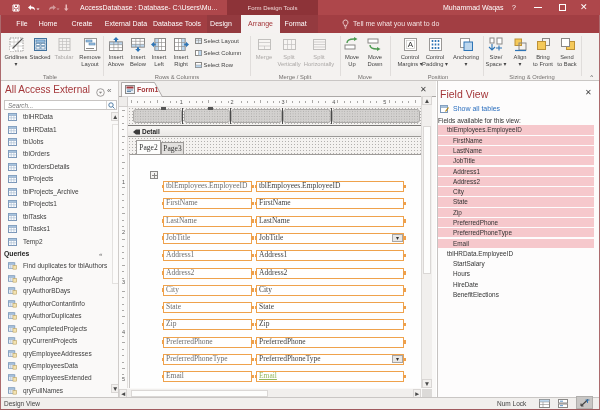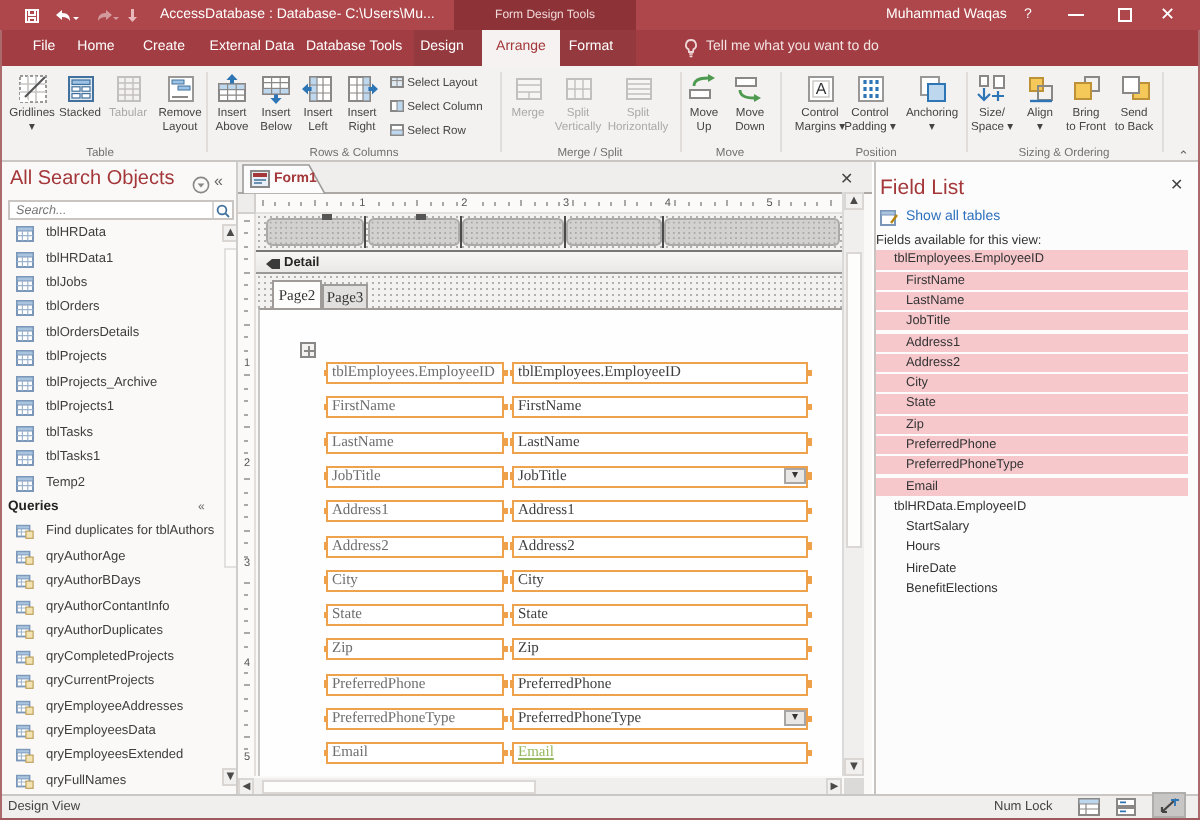--- a/index.html
+++ b/index.html
@@ -454,21 +454,21 @@
       <rect x="0.5" y="0.5" width="7" height="6" fill="#fff" stroke="#7A96B8"></rect>
       <rect x="0.5" y="0.5" width="7" height="1.8" fill="#A8C4DE" stroke="#7A96B8" stroke-width="0.5"></rect>
       <path d="M0.5 4h7M3 2.3v4.2" stroke="#9DB5CC" stroke-width="0.6"></path>
       <rect x="5.5" y="3.5" width="4" height="4" fill="#F3E3B3" stroke="#B89A50" stroke-width="0.6"></rect>
     </svg>
     <span class="txt">qryFullNames</span>
   </div>
 <div class="sbtn" style="left:111px;top:112px;width:8px;height:9px;line-height:8px;">▲</div>
 <div class="abs" style="left:112px;top:124px;width:7px;height:160px;background:#FCFBFA;border:1px solid #E3E1DF;"></div>
 <div class="sbtn" style="left:111px;top:384px;width:8px;height:9px;line-height:8px;">▼</div>
-<div class="abs" id="navhead">All Search Objects</div>
+<div class="abs" id="navhead">All Access External</div>
 <svg class="abs" style="left:96px;top:88px;" width="9" height="9" viewBox="0 0 9 9">
     <circle cx="4.5" cy="4.5" r="3.8" fill="none" stroke="#8a8886" stroke-width="0.8"></circle>
     <path d="M2.8 3.8h3.4L4.5 5.8z" fill="#8a8886"></path>
   </svg>
 <div class="abs" style="left:107px;top:86px;font-size:8px;color:#666;">«</div>
 <div class="abs" id="searchbox">Search...</div>
 <svg class="abs" style="left:108px;top:102px;" width="7" height="7" viewBox="0 0 7 7">
     <circle cx="3" cy="3" r="2.2" fill="none" stroke="#41719C" stroke-width="0.9"></circle>
     <path d="M4.6 4.6 6.5 6.5" stroke="#41719C" stroke-width="0.9"></path>
   </svg>
@@ -637,21 +637,21 @@
 <div class="frow" style="left:163px;top:319.4px;width:89px;;color:#6e6e6e"><span class="nubL"></span><span class="nubR"></span>Zip</div>
 <div class="frow" style="left:256px;top:319.4px;width:148px;"><span class="nubL"></span><span class="nubR"></span>Zip</div>
 <div class="frow" style="left:163px;top:336.7px;width:89px;;color:#6e6e6e"><span class="nubL"></span><span class="nubR"></span>PreferredPhone</div>
 <div class="frow" style="left:256px;top:336.7px;width:148px;"><span class="nubL"></span><span class="nubR"></span>PreferredPhone</div>
 <div class="frow" style="left:163px;top:354.0px;width:89px;;color:#6e6e6e"><span class="nubL"></span><span class="nubR"></span>PreferredPhoneType</div>
 <div class="frow" style="left:256px;top:354.0px;width:148px;"><span class="nubL"></span><span class="nubR"></span>PreferredPhoneType<span class="combo">▾</span></div>
 <div class="frow" style="left:163px;top:371.3px;width:89px;;color:#6e6e6e"><span class="nubL"></span><span class="nubR"></span>Email</div>
 <div class="frow" style="left:256px;top:371.3px;width:148px;"><span class="nubL"></span><span class="nubR"></span><span style="color:#94B75E;text-decoration:underline;">Email</span></div>
 <div class="abs" id="fieldlist"></div>
 <div class="abs" style="left:437px;top:81px;width:163px;height:316px;background:#FDFCFC;border-left:1px solid #C6C3C1;"></div>
-<div class="abs" style="left:440px;top:88px;font-size:10.5px;color:#A4373A;">Field List</div>
+<div class="abs" style="left:440px;top:88px;font-size:10.5px;color:#A4373A;">Field View</div>
 <div class="abs" style="left:585px;top:88px;font-size:8px;color:#444;">✕</div>
 <svg class="abs" style="left:440px;top:105px;" width="9" height="8" viewBox="0 0 9 8">
     <rect x="0.5" y="0.5" width="7" height="7" fill="#fff" stroke="#7A96B8"></rect>
     <rect x="0.5" y="0.5" width="7" height="2" fill="#A8C4DE" stroke="#7A96B8" stroke-width="0.5"></rect>
     <path d="M8.5 2.5 5.5 6.5" stroke="#B8860B" stroke-width="1.2"></path>
   </svg>
 <div class="abs" style="left:453px;top:105px;font-size:7px;color:#2C6FBE;">Show all tables</div>
 <div class="abs" style="left:438px;top:116.5px;font-size:6.5px;color:#333;">Fields available for this view:</div>
 <div class="flrow pink" style="left:438px;top:125.4px;padding-left:9px;">tblEmployees.EmployeeID</div>
 <div class="flrow pink" style="left:438px;top:135.7px;padding-left:15px;">FirstName</div>

